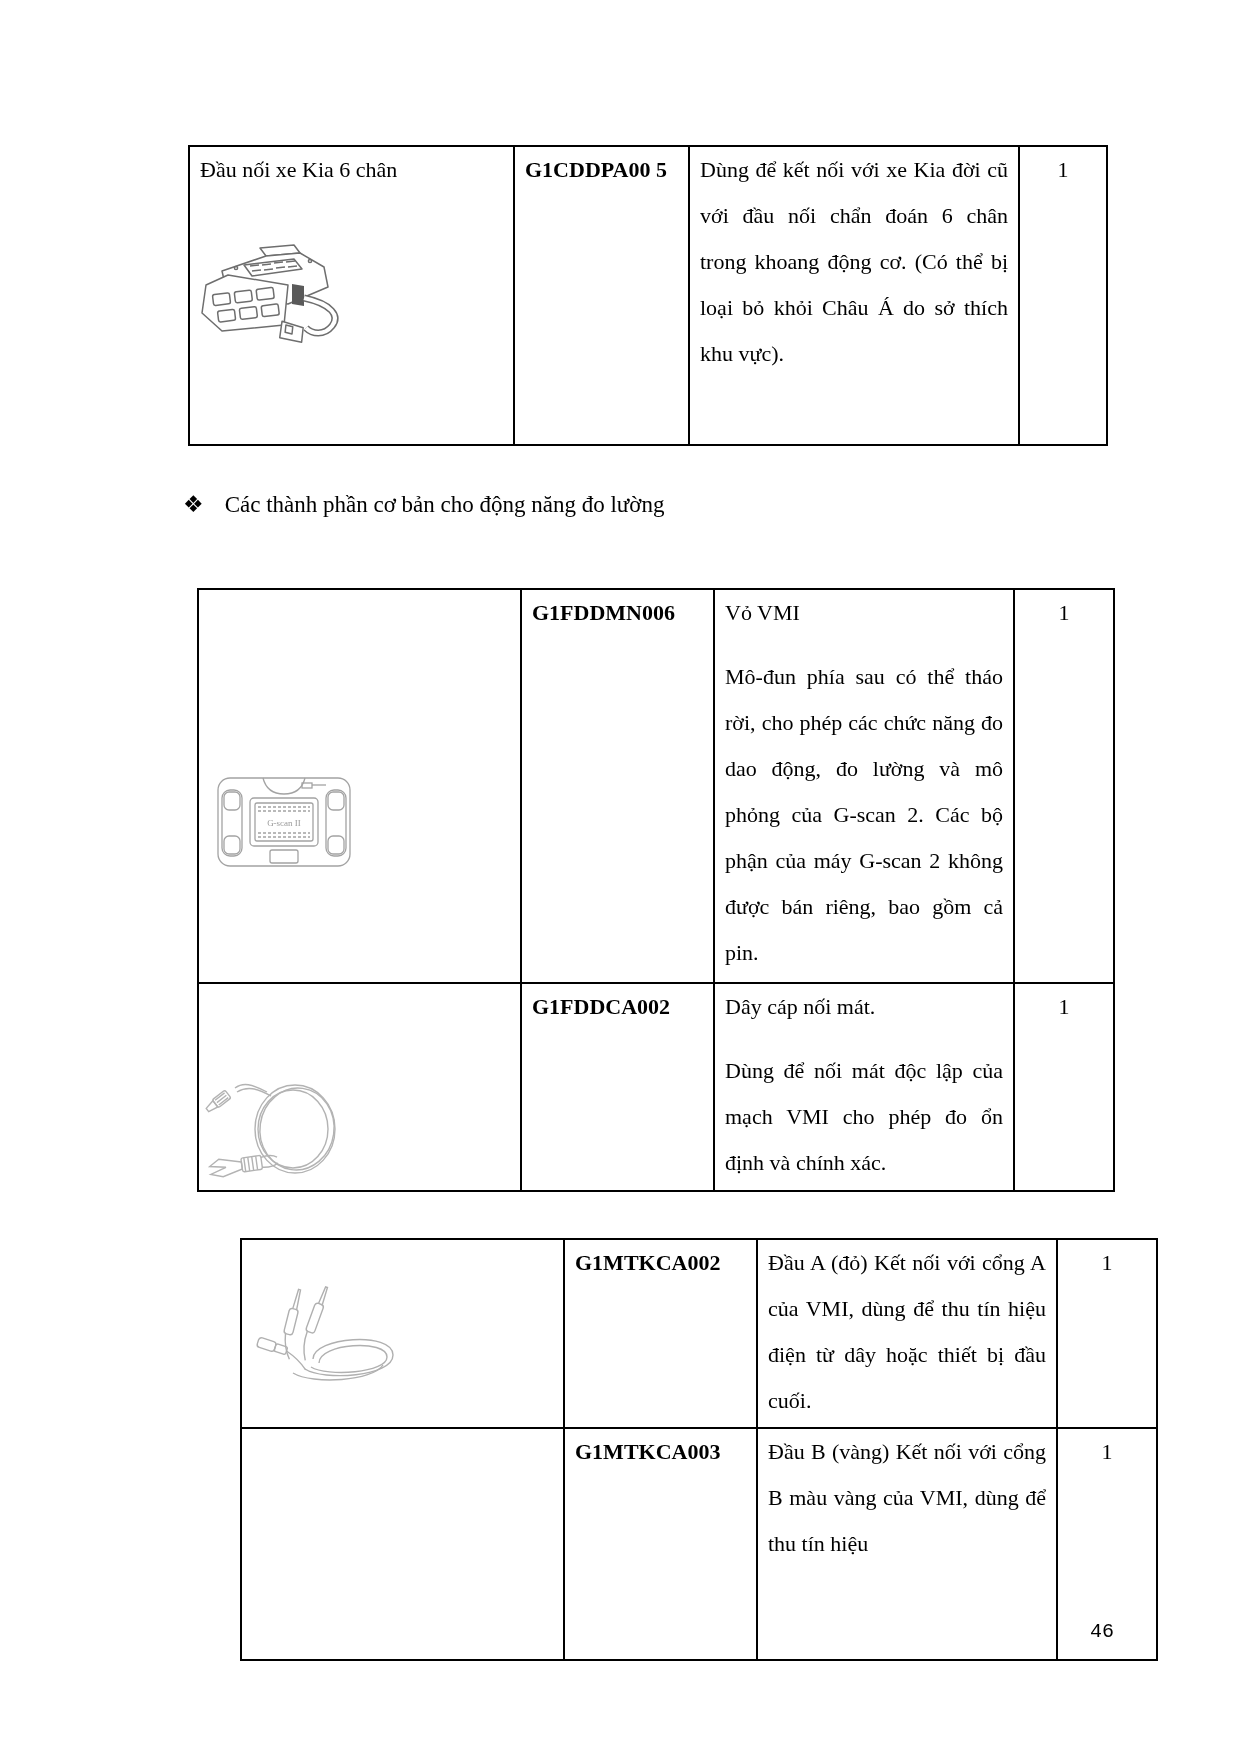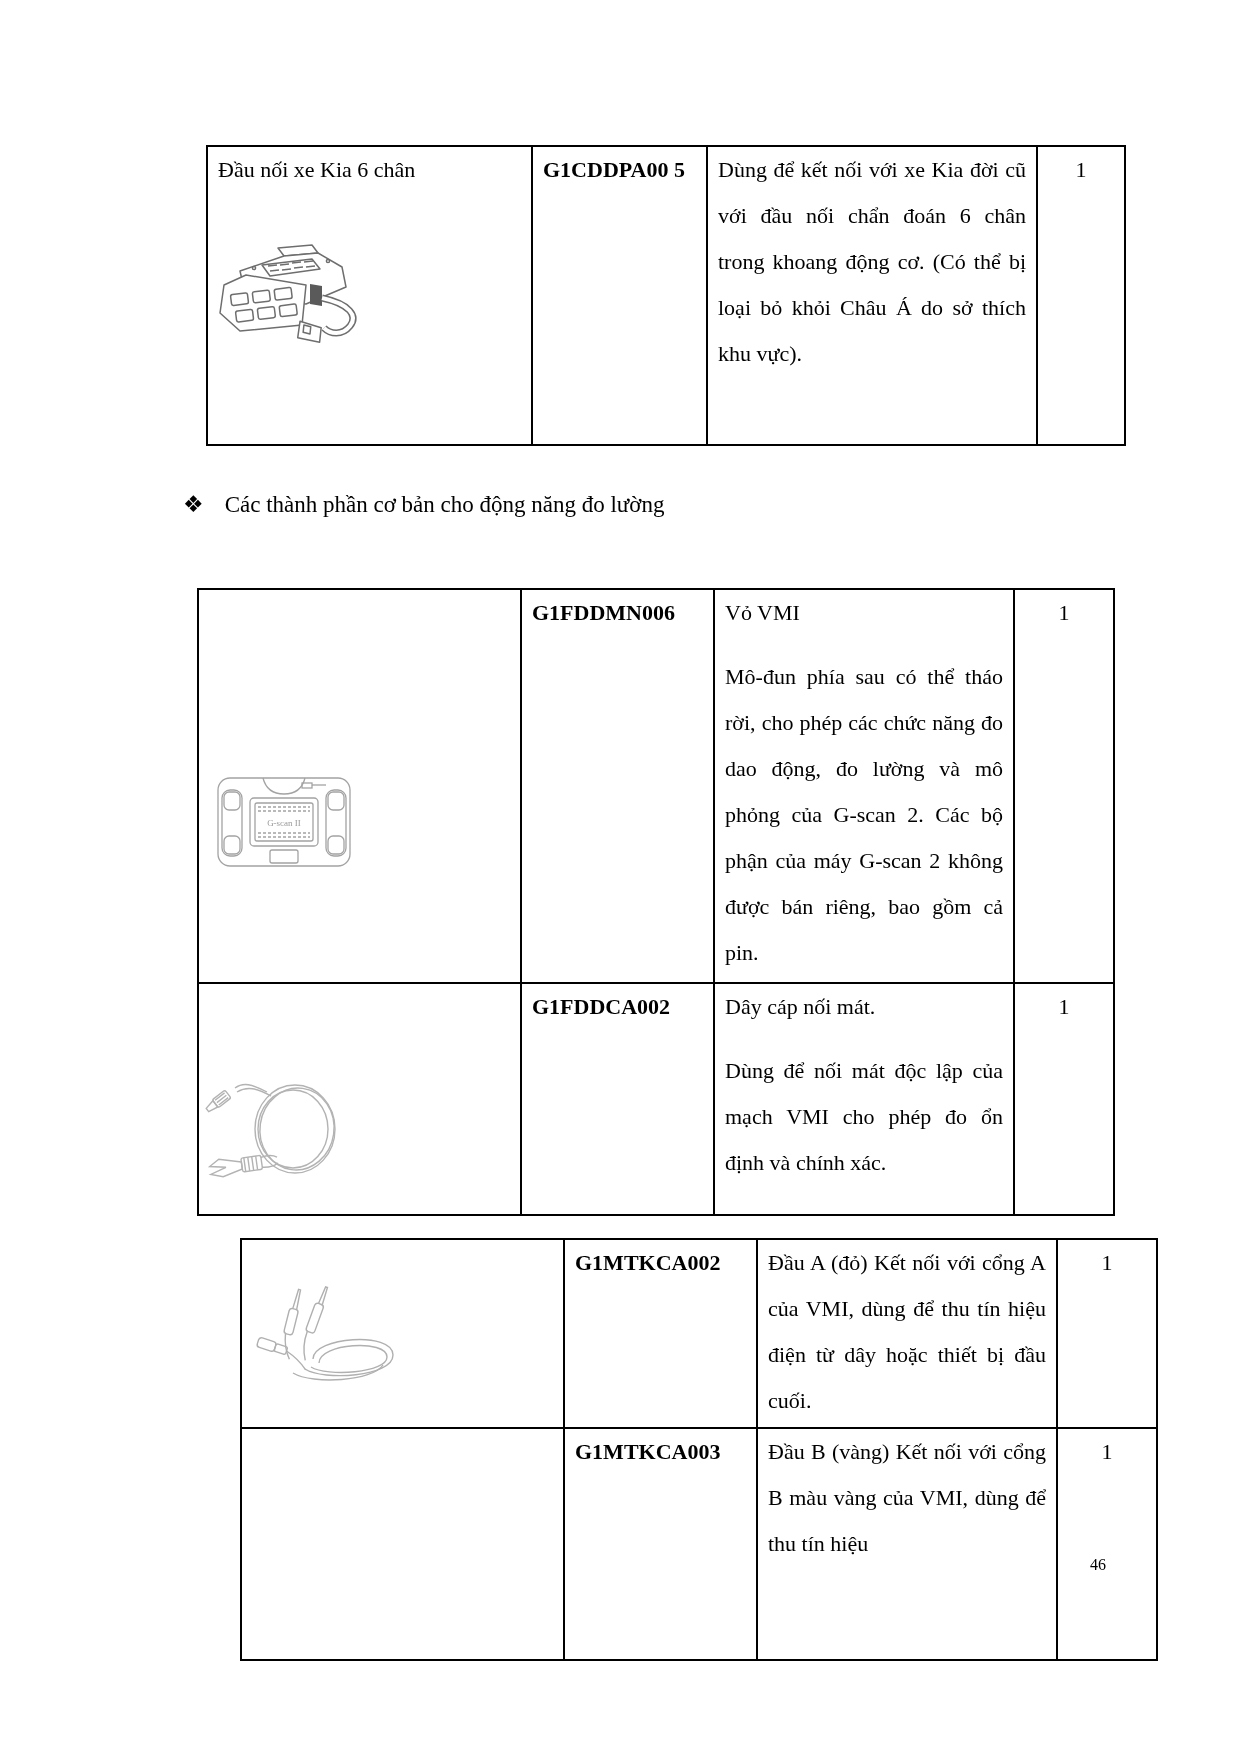--- a/index.html
+++ b/index.html
@@ -40,31 +40,31 @@
     font-size: 23px; line-height: 30px;
     display: flex; gap: 21px; white-space: nowrap;
   }
   .table-caption {
     position: absolute;
     left: 179px; top: 543px;
     font-size: 23px; line-height: 30px; white-space: nowrap;
   }
   .page-number {
     position: absolute;
-    left: 1090px; top: 1556px;
-    font-family: Liberation Serif, serif;
-    font-size: 16px;
+    left: 1090px; top: 1620px;
+    font-family: Liberation Mono, monospace;
+    font-size: 20px;
   }
 </style>
 </head>
 <body>
 
 <div class="page">
 
-  <table class="parts" style="left:206px; top:145px; width:918px;border-radius:16px;">
+  <table class="parts" style="left:188px; top:145px; width:918px;border-radius:16px;">
     <colgroup>
       <col style="width:325px">
         <col style="width:175px">
         <col style="width:330px">
         <col style="width:88px">
     </colgroup>
     <tbody>
         <tr style="height:299px;">
       <td>
         <span>Đầu nối xe Kia 6 chân</span>
@@ -152,21 +152,21 @@
         <span>G1FDDMN006</span>
       </td>
       <td>
         <div>Vỏ VMI</div>
         <div class="desc-body para-gap">Mô-đun phía sau có thể tháo rời, cho phép các chức năng đo dao động, đo lường và mô phỏng của G-scan 2. Các bộ phận của máy G-scan 2 không được bán riêng, bao gồm cả pin.</div>
       </td>
       <td class="qty-cell">
         <span>1</span>
       </td>
     </tr>
-    <tr style="height:232px;">
+    <tr style="height:208px;">
       <td>
         <div class="img-box" style="left:6px; top:86px; width:146px; height:114px;">
           <svg viewBox="0 0 146 114">
             <g fill="none" stroke="#b3b3b3" stroke-width="1.4">
               <ellipse cx="90" cy="59" rx="40" ry="44"></ellipse>
               <ellipse cx="88" cy="59" rx="35" ry="39"></ellipse>
               <ellipse cx="92" cy="59" rx="37" ry="41" transform="rotate(8 92 59)"></ellipse>
               <path d="M62 22 C47 14 38 12 30 18"></path>
               <path d="M66 26 C52 18 42 16 32 22"></path>
               <g transform="rotate(-38 22 26)">

